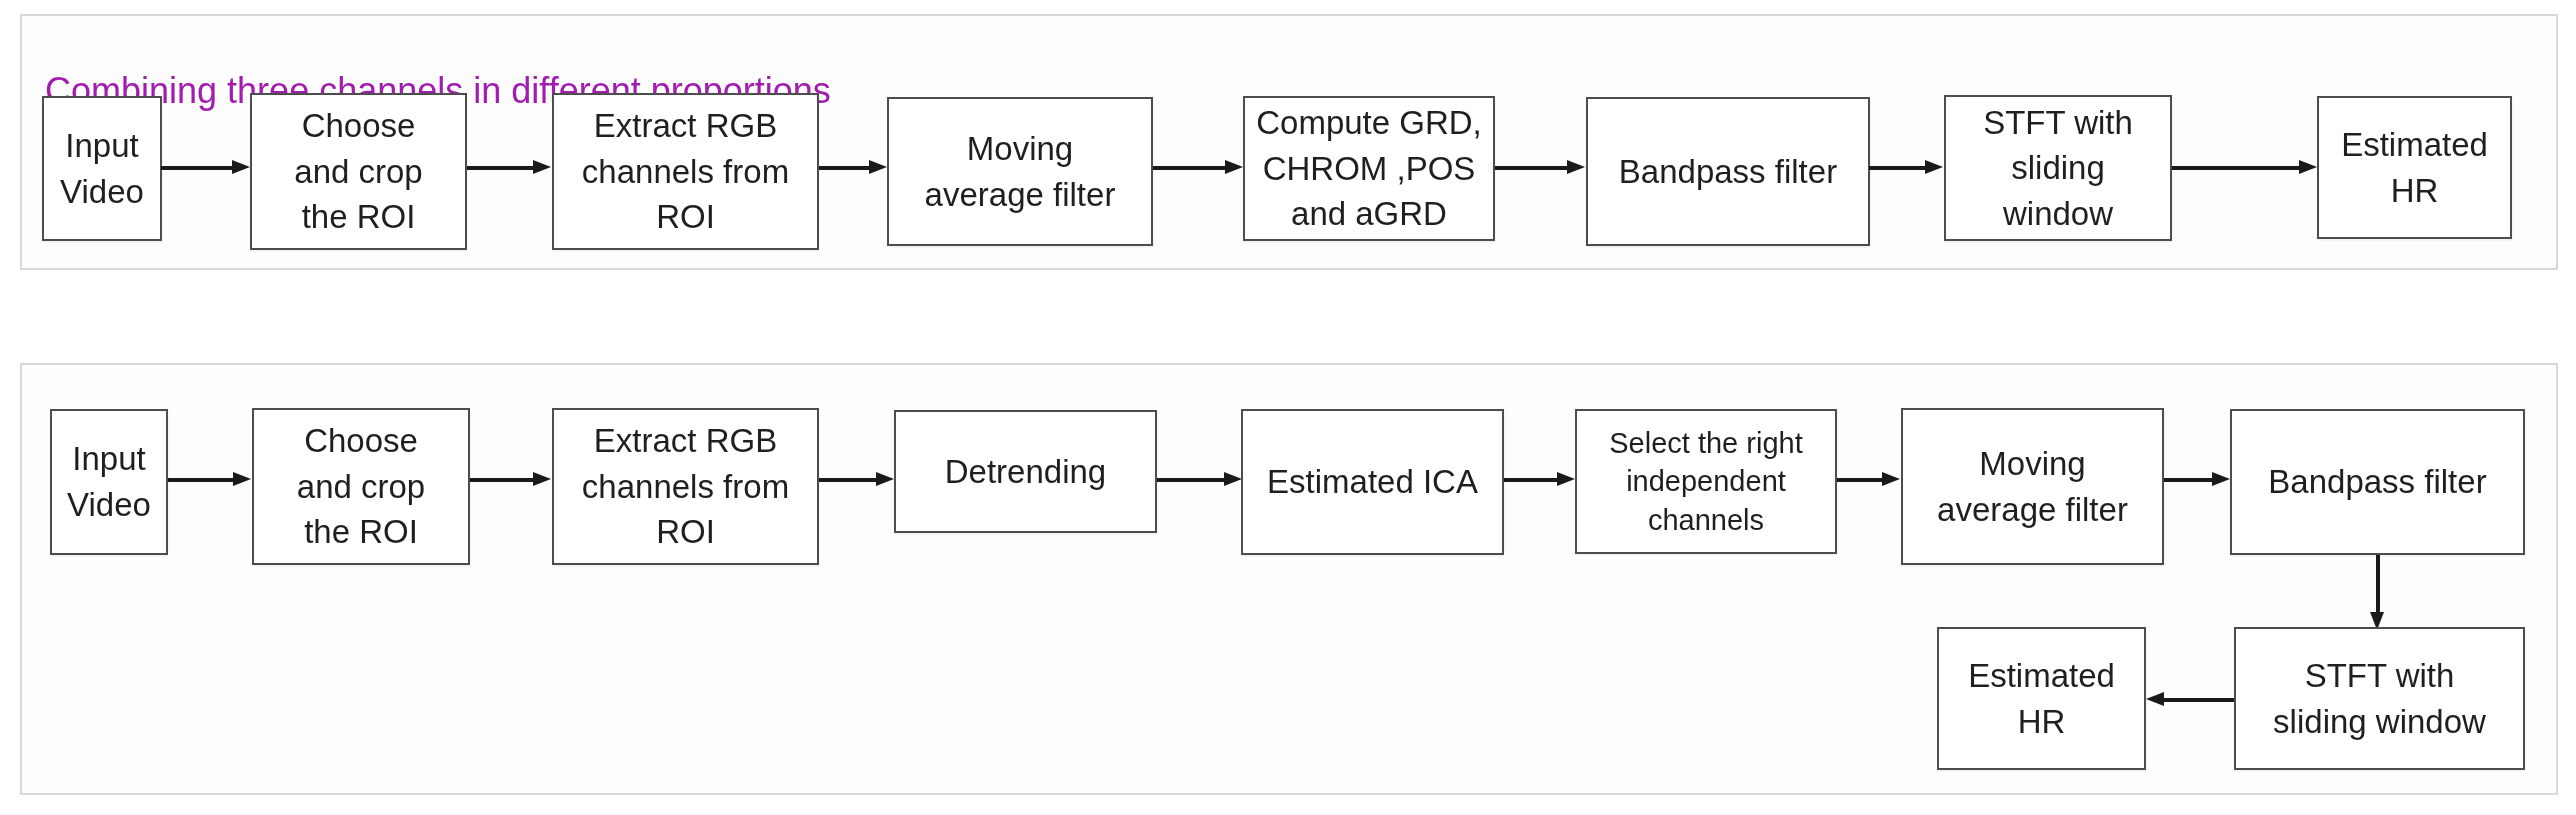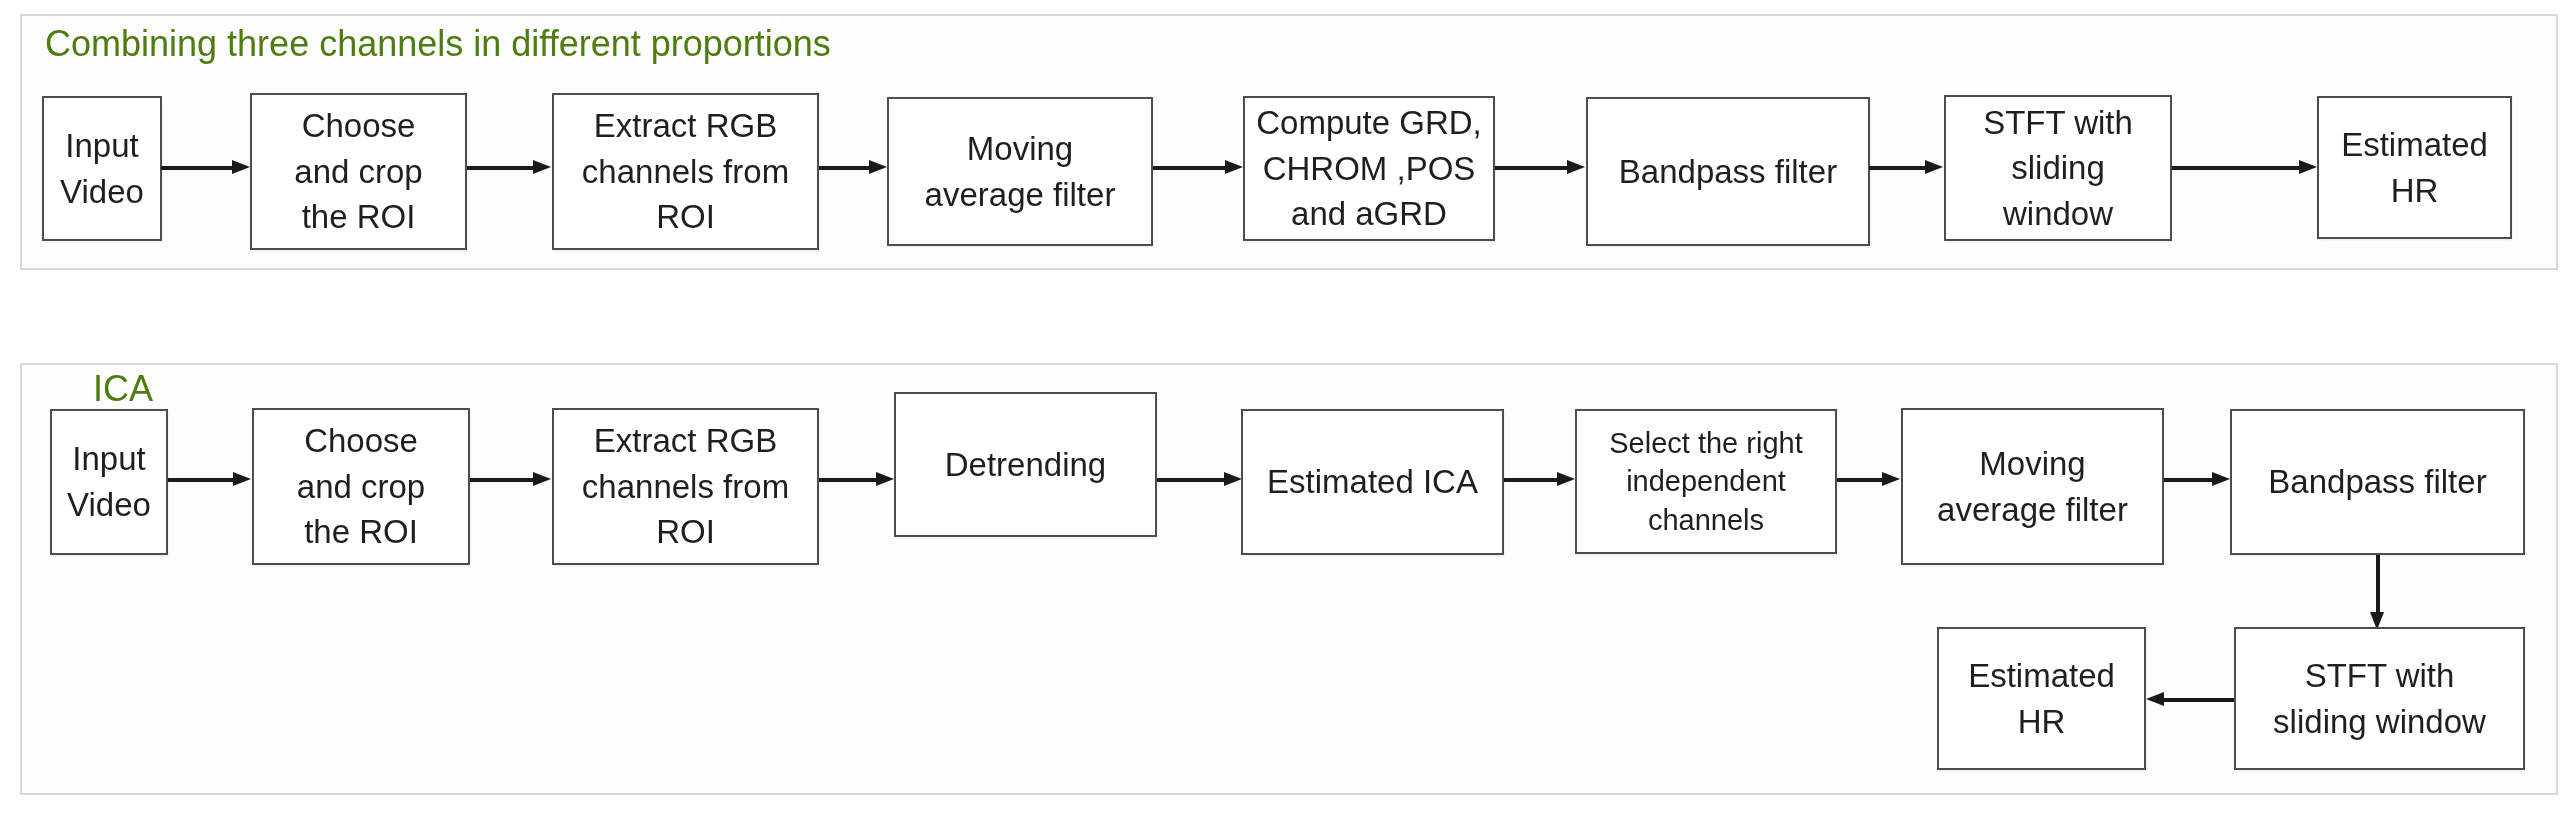--- a/index.html
+++ b/index.html
@@ -14,22 +14,23 @@
   .panel {
     position: absolute;
     background: #fdfdfd;
     border: 2.1px solid #d8d8d8;
     box-sizing: border-box;
   }
   .flow-title {
     position: absolute;
     font-size: 36px;
     line-height: 1.2;
-    color: #4d7c0f;
+    color: #a21caf;
     white-space: pre-line;
+    margin-top: 47px;
   }
   .box {
     position: absolute;
     background: #ffffff;
     border: 2.1px solid #4d4d4d;
     box-sizing: border-box;
     display: flex;
     align-items: center;
     justify-content: center;
     text-align: center;
@@ -142,21 +143,21 @@
   </div>
   <div class="arr r" style="left:470px; top:478px; width:63px;"></div>
 
   <div class="box" style="left:552px; top:408px; width:267px; height:157px;">
     <span class="label">Extract RGB
 channels from
 ROI</span>
   </div>
   <div class="arr r" style="left:819px; top:478px; width:57px;"></div>
 
-  <div class="box" style="left:894px; top:392px; width:263px; height:145px;">
+  <div class="box" style="left:894px; top:410px; width:263px; height:123px;">
     <span class="label">Detrending</span>
   </div>
   <div class="arr r" style="left:1157px; top:478px; width:67px;"></div>
 
   <div class="box" style="left:1241px; top:409px; width:263px; height:146px;">
     <span class="label">Estimated ICA</span>
   </div>
   <div class="arr r" style="left:1504px; top:478px; width:53px;"></div>
 
   <div class="box" style="left:1575px; top:409px; width:262px; height:145px;">

